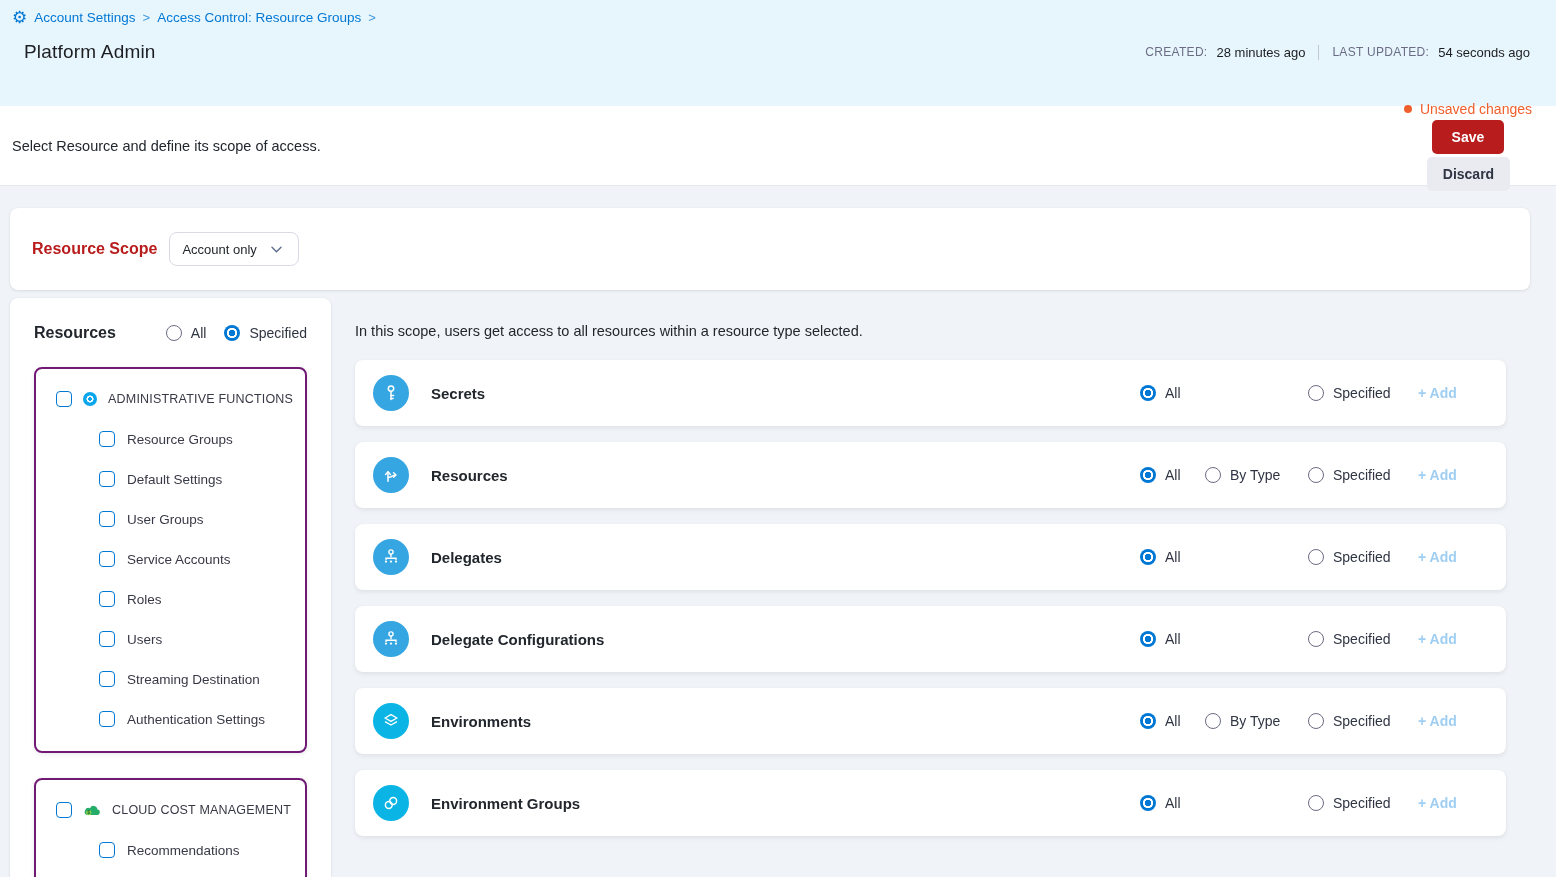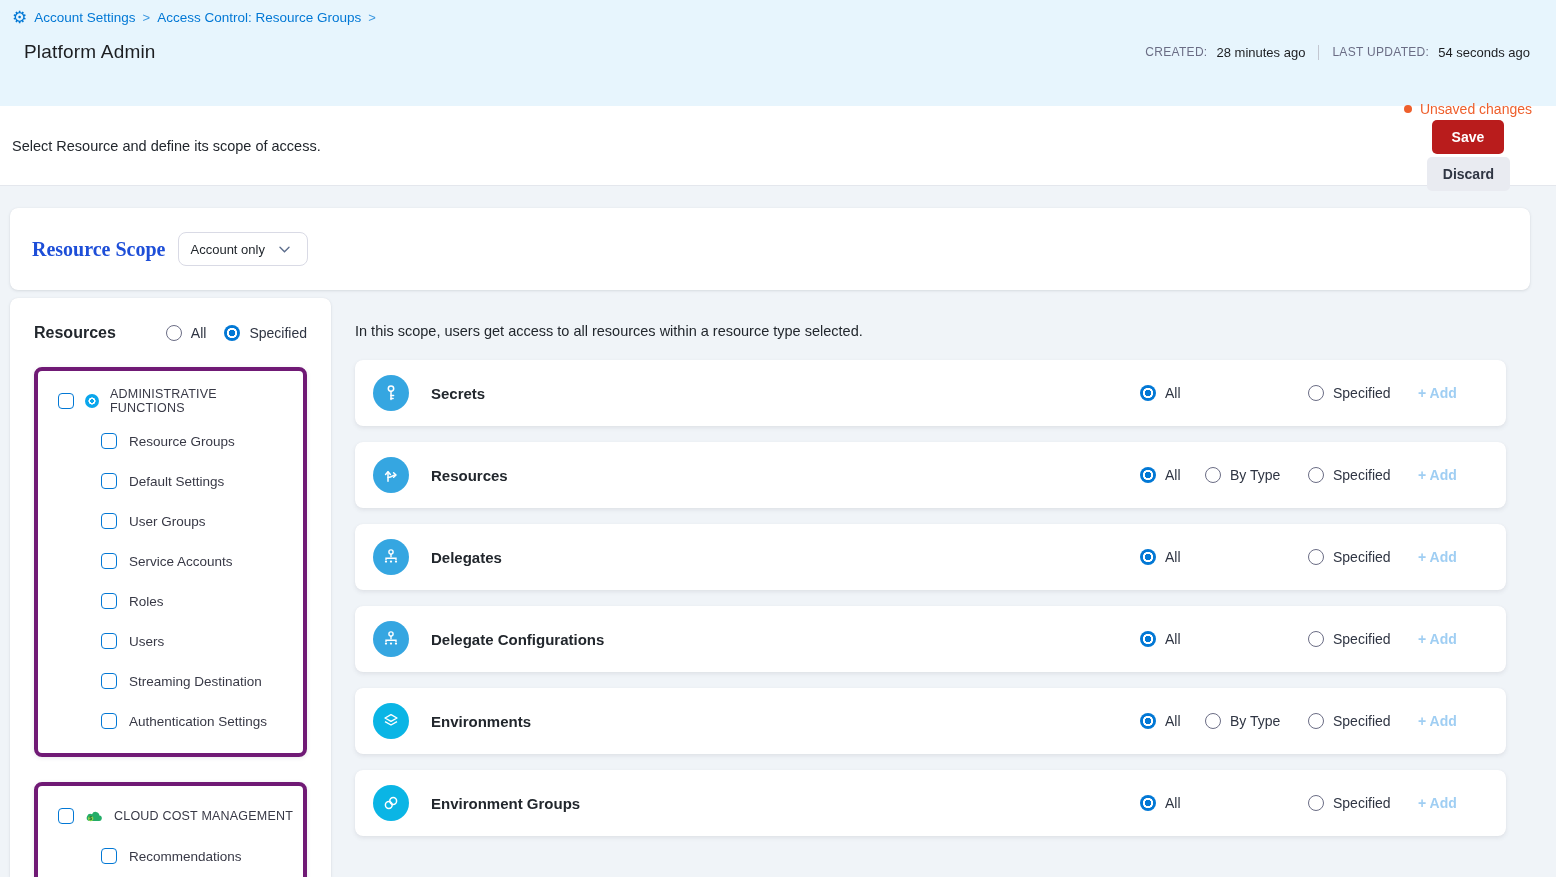--- a/index.html
+++ b/index.html
@@ -27,34 +27,34 @@
   .toolbar-right { display:flex; align-items:center; gap:3px;flex-direction:column; }
   .unsaved { display:flex; align-items:center; gap:8px; color:#ee5f2c; font-size:14px; }
   .dot { width:8px; height:8px; border-radius:50%; background:#ee5f2c; }
   .btn { height:34px; border:none; border-radius:5px; font-family:inherit; font-size:14px; font-weight:700; cursor:pointer; }
   .btn-save { background:#b91c1c; color:#fff; padding:0 20px; }
   .btn-discard { background:#e9ebf1; color:#2f3543; padding:0 16px; margin-left:1px; }
   
   .content { padding:22px 26px 0 10px; height:691px; overflow:hidden; }
   .card-shadow { box-shadow:0 0 1px rgba(40,41,61,.08), 0 1px 3px rgba(96,97,112,.16); }
   .scope-card { background:#fff; border-radius:8px; height:82px; display:flex; align-items:center; padding:0 22px; }
-  .scope-label { font-size:20px; font-weight:700; color:#1d4ed8;font-family:Liberation Serif, serif; }
+  .scope-label { font-size:16px; font-weight:700; color:#b91c1c; }
   .select { margin-left:12px; height:34px; min-width:130px; border:1px solid #d9dae5; border-radius:8px;
             background:#fff; display:flex; align-items:center; gap:14px; padding:0 12px; font-size:13px; color:#22272d; cursor:pointer; }
   .body-row { display:flex; gap:24px; margin-top:8px; align-items:flex-start; }
   
   .resources-panel { width:321px; height:579px; background:#fff; border-radius:8px 8px 0 0; padding:26px 24px; overflow:hidden; }
   .resources-header { display:flex; align-items:center; justify-content:space-between;gap:24px; }
   .resources-header h2 { margin:0; font-size:16px; font-weight:700; color:#22272d; }
   .mode-options { display:flex; align-items:center; gap:18px; }
   .option { display:flex; align-items:center; gap:9px; font-size:14px; color:#2f3543; cursor:pointer; }
   .radio { width:16px; height:16px; border-radius:50%; flex:0 0 16px; }
   .radio.off { border:1.5px solid #6b6d85; background:#fff; }
   .radio.on { background:radial-gradient(circle at 50% 50%, #0278d5 0 3.1px, #ffffff 3.4px 5px, #0278d5 5.3px); }
-  .group-card { margin-top:25px; border:4px solid #701a75; border-radius:8px; padding:10px 0 12px;
+  .group-card { margin-top:25px; border:2px solid #701a75; border-radius:8px; padding:10px 0 12px;
                 box-shadow:0 1px 4px rgba(96,97,112,.14); }
   .group-header { display:flex; align-items:center; gap:11px; height:40px; padding:0 10px 0 20px;
                   font-size:12.5px; font-weight:500; color:#383946; letter-spacing:.2px; }
   .checkbox { width:16px; height:16px; border:1.5px solid #0278d5; border-radius:4px; background:#fff; flex:0 0 16px; cursor:pointer; }
   .target-icon { width:14px; height:14px; border-radius:50%; flex:0 0 14px;
                  background:radial-gradient(circle at 50% 50%, #0aa6ec 0 1.7px, #ffffff 2px 3.4px, #0aa6ec 3.7px); }
   .group-icon { display:inline-flex; align-items:center; }
   .group-item { display:flex; align-items:center; gap:12px; height:40px; padding-left:63px; font-size:13.5px; color:#383946; }
   
   .main-area { flex:1; padding-right:24px; }

